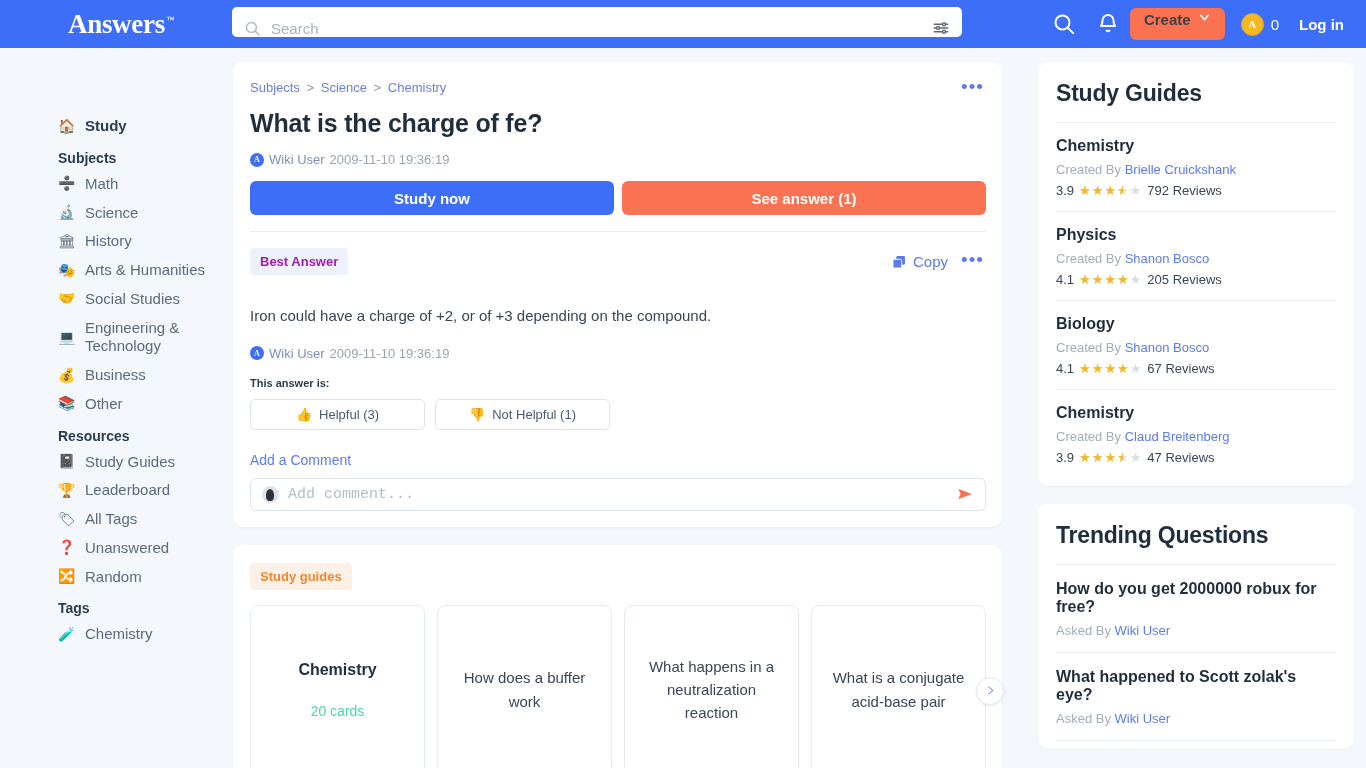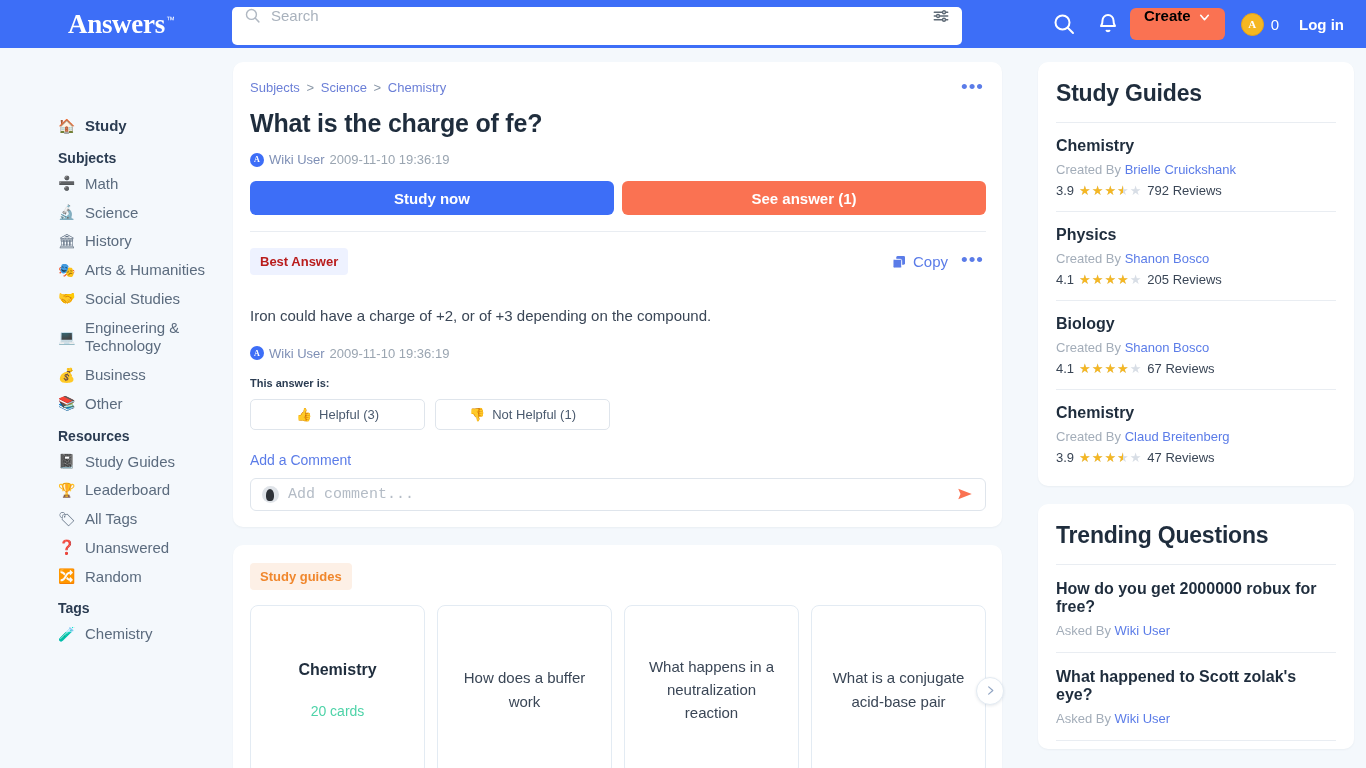--- a/index.html
+++ b/index.html
@@ -35,25 +35,25 @@
     vertical-align: super;
     font-family: "Liberation Sans", sans-serif;
     font-weight: 400;
     margin-left: 1px;
   }
   .searchwrap {
     position: absolute;
     left: 232px;
     top: 7px;
     width: 730px;
-    height: 38px;
+    height: 30px;
     background: #fff;
     border-radius: 5px;
     display: flex;
-    align-items: flex-start;
+    align-items: flex-end;
     padding: 0 12px;
   }
   .searchwrap .mag { width: 17px; height: 17px; flex: 0 0 auto; }
   .searchwrap input {
     border: 0;
     outline: 0;
     flex: 1;
     font-family: "Liberation Sans", sans-serif;
     font-size: 15px;
     color: #4a5a6e;
@@ -69,30 +69,30 @@
     top: 0;
     height: 48px;
     display: flex;
     align-items: center;
     gap: 0px;
   }
   .hdr-icon { width: 24px; height: 24px; cursor: pointer; }
   .ic-box { padding: 0 10px; display: flex; align-items: center; }
   .create-btn {
     background: #fa7252;
-    color: #000000;
+    color: #404040;
     border: 0;
     border-radius: 6px;
     height: 32px;
-    padding: 16px 14px;
+    padding: 3px 14px;
     font-family: "Liberation Sans", sans-serif;
     font-size: 15px;
     font-weight: 700;
     display: flex;
-    align-items: flex-end;
+    align-items: flex-start;
     gap: 7px;
     cursor: pointer;
   }
   .coin-wrap { display: flex; align-items: center; gap: 7px; margin-left: 16px; }
   .coin {
     width: 23px; height: 23px; border-radius: 50%;
     background: #f5b722;
     border: 1.5px solid #e8a316;
     display: flex; align-items: center; justify-content: center;
     color: #fff; font-size: 11px; font-weight: 700;
@@ -174,21 +174,21 @@
     flex: 1; height: 34px; border: 0; border-radius: 6px;
     color: #fff; font-size: 15px; font-weight: 700; cursor: pointer;
     font-family: "Liberation Sans", sans-serif;
   }
   .btn.study { background: #3d6ef7; }
   .btn.see { background: #fa7252; }
   .hr { height: 1px; background: #e9edf2; margin: 16px 0 0; }
 
   .ansmeta { display: flex; align-items: center; justify-content: space-between; margin-top: 16px; }
   .badge-best {
-    background: #eef2ff; color: #b91c1c; font-size: 13px; font-weight: 700;
+    background: #eef2ff; color: #a21caf; font-size: 13px; font-weight: 700;
     padding: 6px 10px; border-radius: 4px;
   }
   .ansmeta-right { display: flex; align-items: center; gap: 11px; }
   .copybtn { display: flex; align-items: center; gap: 6px; color: #5b7ce8; font-size: 15px; cursor: pointer; }
   .answer-text { font-size: 15px; color: #3a4656; margin: 30px 0 18px; line-height: 1.5; }
   .thisansis { font-size: 11px; font-weight: 700; color: #2b3c52; margin: 16px 0 10px; }
   .vote-row { display: flex; gap: 10px; }
   .vote {
     width: 175px; height: 31px; border: 1px solid #dfe5ec; border-radius: 5px;
     background: #fff; display: flex; align-items: center; justify-content: center;

